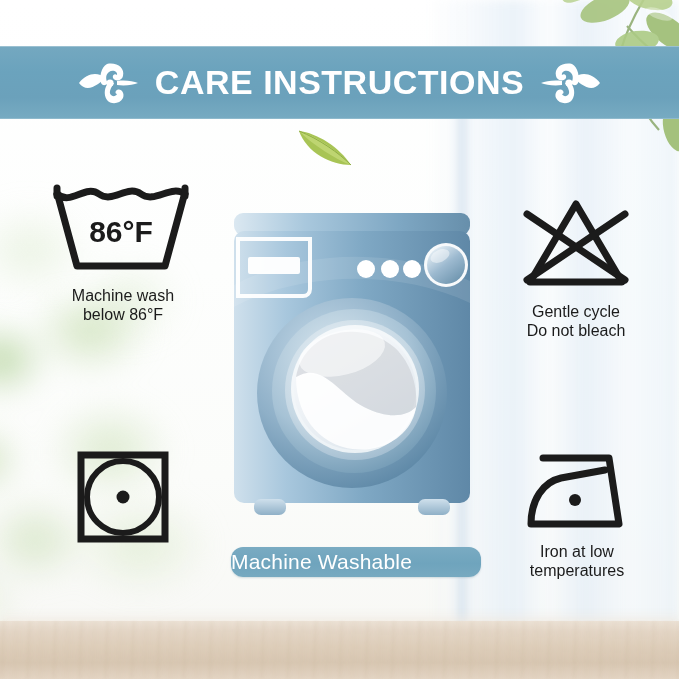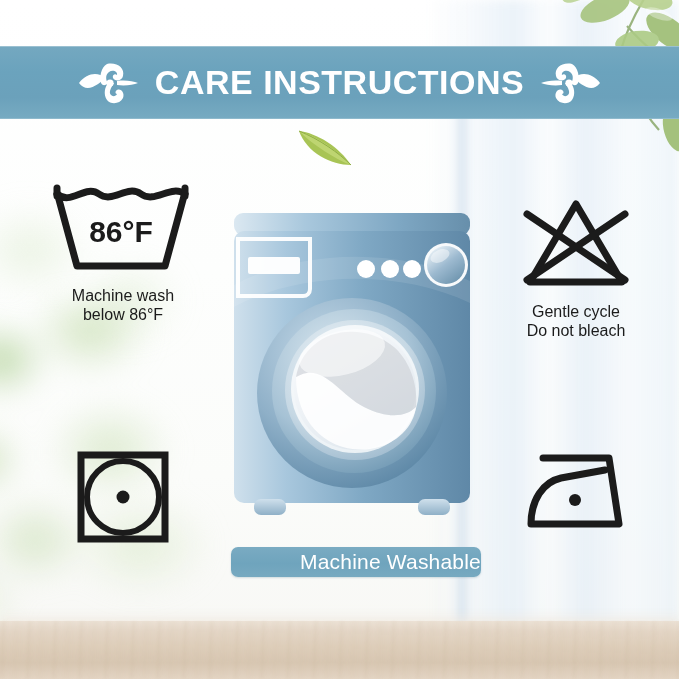--- a/index.html
+++ b/index.html
@@ -124,22 +124,22 @@
   #cell-iron   { left:477px; top:448px; width:200px; }
 
   
   #washer { position:absolute; left:230px; top:211px; width:244px; height:320px; }
 
   
   #badge {
     position:absolute; left:231px; top:547px;
     width:250px; height:30px;
     background:linear-gradient(180deg,#7aabc2 0%,#6fa4bd 55%,#77a9c0 100%);
-    border-radius:7px;
-    display:flex; align-items:center; justify-content:flex-end;
+    border-radius:12px;
+    display:flex; align-items:center; justify-content:flex-start;
     box-shadow:0 1px 2px rgba(90,130,150,.25);
   }
   #badge-text {
     color:#ffffff; font-size:21px; letter-spacing:.2px;
     font-family:"Liberation Sans", sans-serif; white-space:nowrap;
   }
 
   
   #leaf { position:absolute; left:295px; top:125px; width:62px; height:44px; }
 </style>
@@ -237,20 +237,22 @@
     <circle cx="49" cy="49" r="36" stroke="#1b1b1b" stroke-width="6" fill="none"></circle>
     <circle cx="49" cy="49" r="6.5" fill="#1b1b1b"></circle>
   </svg>
 </div>
 
 <div class="cell" id="cell-iron">
   <svg class="cell-icon" width="112" height="86" viewBox="0 0 112 86">
     <path d="M22 10 L88 10 L98 76 L10 76 C10 52,22 34,40 30 L84 22" stroke="#1b1b1b" stroke-width="7" fill="none" stroke-linejoin="round" stroke-linecap="round"></path>
     <circle cx="54" cy="52" r="6" fill="#1b1b1b"></circle>
   </svg>
+  <div class="cell-label">Iron at low
+temperatures</div>
 </div>
 
 <svg id="washer" viewBox="0 0 244 320">
   <defs>
     <linearGradient id="bodyG" x1="0" y1="0" x2="1" y2="0">
       <stop offset="0%" stop-color="#cfe0ec"></stop>
       <stop offset="22%" stop-color="#a8c7dd"></stop>
       <stop offset="55%" stop-color="#7fa8c4"></stop>
       <stop offset="100%" stop-color="#5f88a7"></stop>
     </linearGradient>

